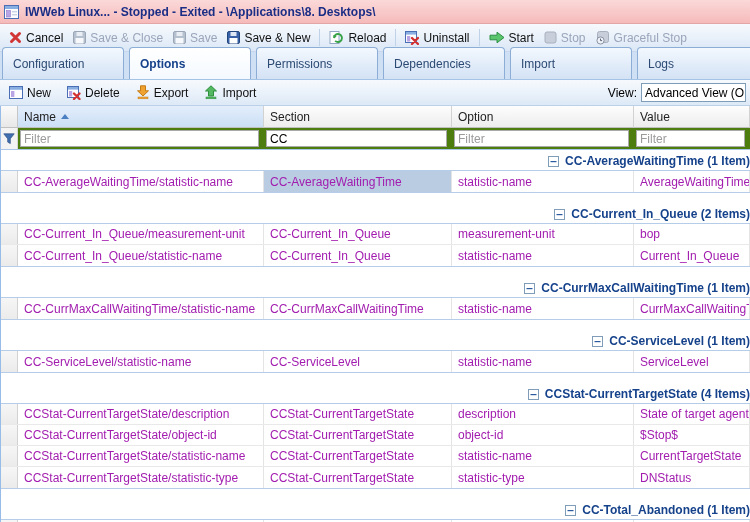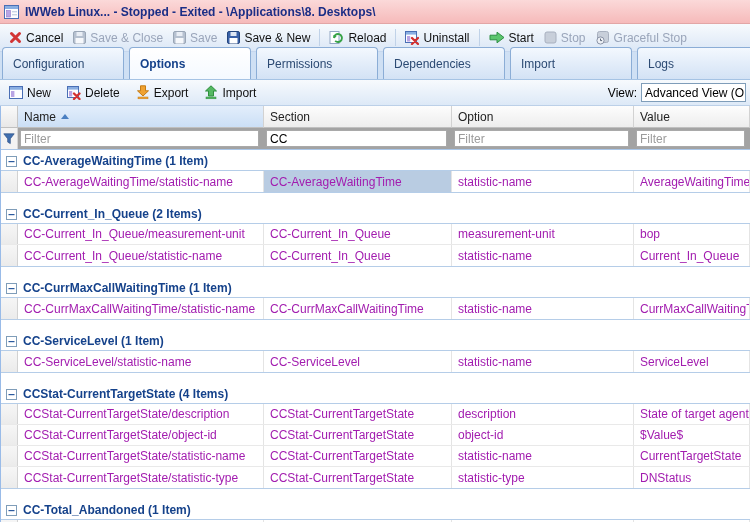--- a/index.html
+++ b/index.html
@@ -41,33 +41,33 @@
          border-right:1px solid #c6c6c6; border-bottom:1px solid #c0c0c0; }
   .hcell { display:flex; align-items:center; gap:5px; padding-left:6px; color:#222;
            background:linear-gradient(#fdfdfd,#ededed);
            border-right:1px solid #d2d2d2; border-bottom:1px solid #bfbfbf; }
   .hcell.sorted { background:linear-gradient(#e3eefb,#cbdff6); }
   .c-name { width:246px; flex:0 0 auto; } .c-sec { width:188px; flex:0 0 auto; }
   .c-opt { width:182px; flex:0 0 auto; } .c-val { flex:1 1 auto; }
   .sort-asc { width:0; height:0; border-left:4px solid transparent; border-right:4px solid transparent;
               border-bottom:5px solid #4a7fc1; }
 
-  .filter-row { height:22px; display:flex; border-bottom:1px solid #a9c6e8; background:#a3a3a3;justify-content:center; }
+  .filter-row { height:22px; display:flex; border-bottom:1px solid #a9c6e8; background:#4d7c0f;justify-content:center; }
   .fgut { width:17px; flex:0 0 auto; display:flex; align-items:center; justify-content:center;
           border-right:1px solid #d5d5d5; background:#f3f3f3; }
   .fcell { padding:2px 5px 2px 2px; }
   .fcell input { width:100%; height:17px; border:1px solid #a9a9a9; padding:0 3px;
                  font:12px "Liberation Sans", sans-serif; color:#000; }
   .fcell input::placeholder { color:#9b9b9b; opacity:1; }
 
   .gbody { background:#fff; }
   .group { margin-top:12px; }
   .group:first-child { margin-top:2px; }
-  .ghdr { height:18px; display:flex; align-items:center; gap:6px; padding-left:5px;
-          font-weight:bold; color:#15428b; }
+  .ghdr { height:18px; display:flex; align-items:center; gap:6px; 
+          font-weight:bold; color:#15428b;justify-content:flex-end; }
   .grows { border-top:1px solid #b5cde8; border-bottom:1px solid #b5cde8; }
   .row { height:21px; display:flex; border-bottom:1px solid #e9e9e9; }
   .row:last-child { border-bottom:none; }
   .rgut { width:17px; flex:0 0 auto; background:linear-gradient(#f6f6f6,#ebebeb);
           border-right:1px solid #d2d2d2; }
   .cell { display:flex; align-items:center; padding-left:6px; color:#a21caf;
           border-right:1px solid #e4e4e4; white-space:nowrap; overflow:hidden; }
   .cell.sel { background:#b9cce2; }
 
   svg { display:block; flex:0 0 auto; }
@@ -411,21 +411,21 @@
           <div class="cell c-name">CCStat-CurrentTargetState/description</div>
           <div class="cell c-sec">CCStat-CurrentTargetState</div>
           <div class="cell c-opt">description</div>
           <div class="cell c-val">State of target agent</div>
         </div>
         <div class="row">
           <div class="rgut"></div>
           <div class="cell c-name">CCStat-CurrentTargetState/object-id</div>
           <div class="cell c-sec">CCStat-CurrentTargetState</div>
           <div class="cell c-opt">object-id</div>
-          <div class="cell c-val">$Value$</div>
+          <div class="cell c-val">$Stop$</div>
         </div>
         <div class="row">
           <div class="rgut"></div>
           <div class="cell c-name">CCStat-CurrentTargetState/statistic-name</div>
           <div class="cell c-sec">CCStat-CurrentTargetState</div>
           <div class="cell c-opt">statistic-name</div>
           <div class="cell c-val">CurrentTargetState</div>
         </div>
         <div class="row">
           <div class="rgut"></div>

